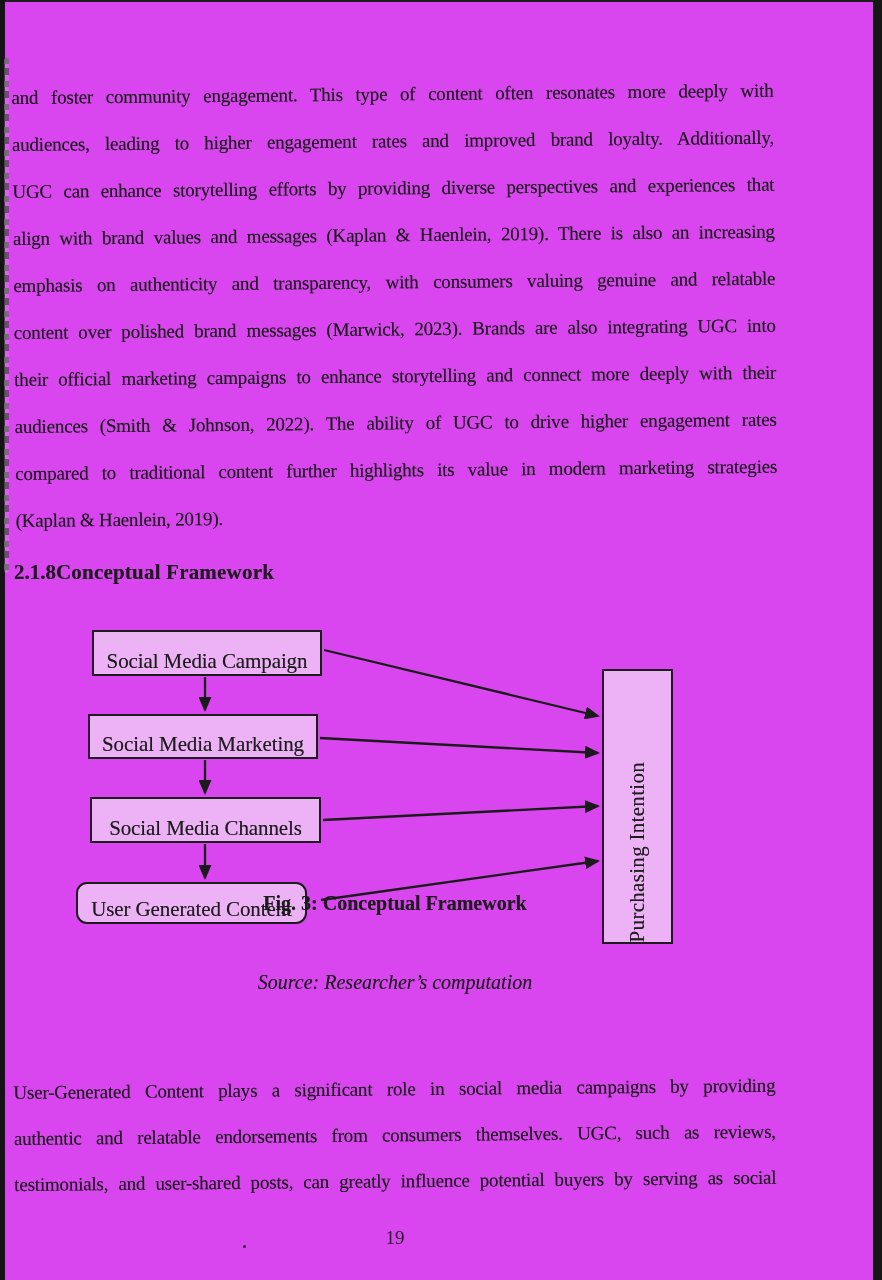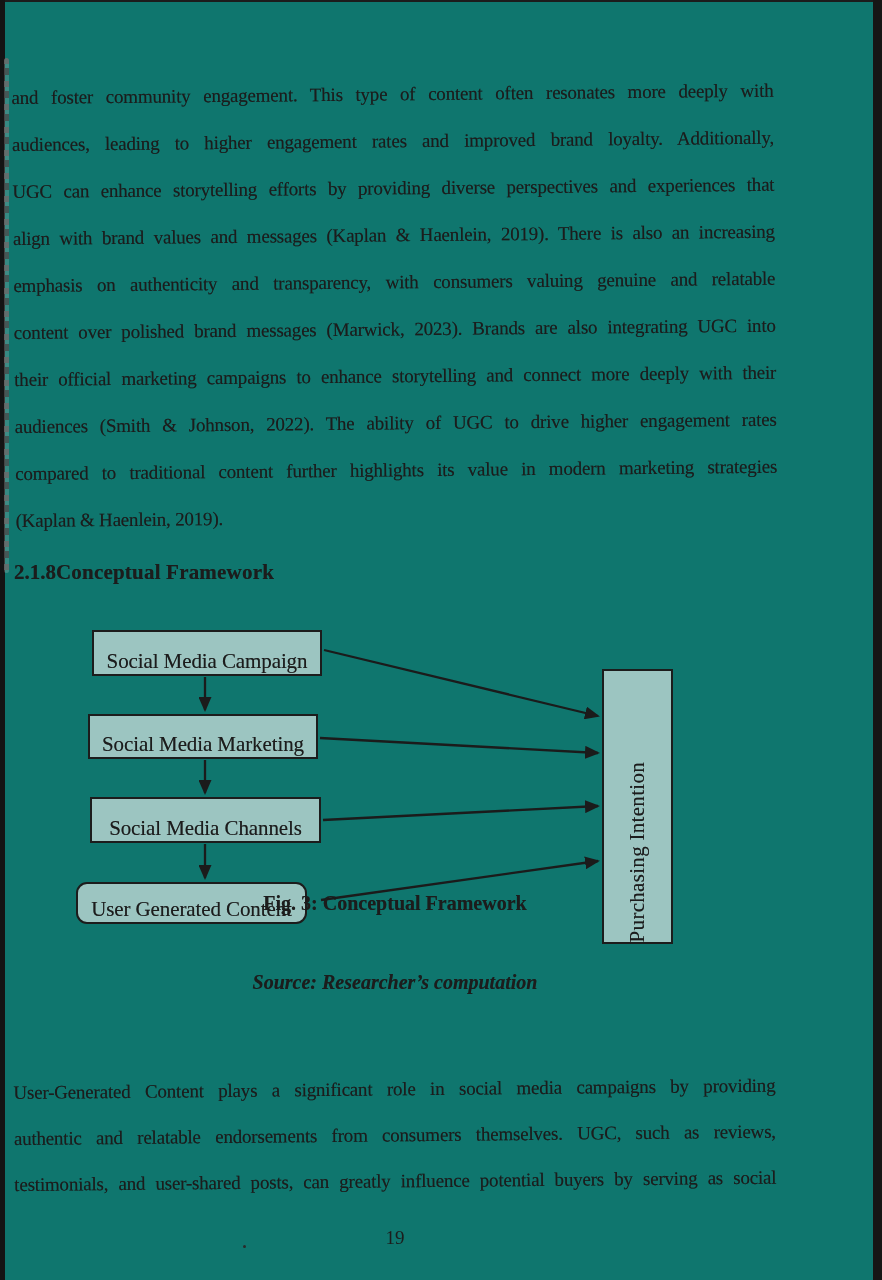--- a/index.html
+++ b/index.html
@@ -1,18 +1,18 @@
 <!DOCTYPE html>
 <html><head>
 <meta charset="utf-8">
 <style>
   html,body{margin:0;padding:0;background:#1a1a1a;}
   .screen{
     position:relative;width:882px;height:1280px;overflow:hidden;
-    background:#0f766e;color:#1c1c1c;
+    background:#d946ef;color:#1c1c1c;
     font-family:"Liberation Serif",serif;
   }
   .abs{position:absolute;}
   
   .edge-left{left:0;top:0;width:5px;height:1280px;background:#141414;}
   .edge-right{right:0;top:0;width:9px;height:1280px;background:#161616;}
   .edge-top{left:0;top:0;width:882px;height:2px;background:#1c1c1c;}
   .edge-fringe{
     left:4px;top:58px;width:5px;height:515px;border-radius:3px;
     background:repeating-linear-gradient(to bottom,
@@ -40,21 +40,21 @@
   }
   .pi-label{
     writing-mode:vertical-rl;transform:rotate(180deg);
     font-size:21px;letter-spacing:.3px;text-shadow:0 0 .5px rgba(20,20,20,.5);
   }
   .arrows{left:0;top:600px;pointer-events:none;}
   
   .fig-caption{top:892px;height:22px;line-height:22px;text-align:center;
     font-weight:bold;font-size:20px;text-shadow:0 0 .5px rgba(20,20,20,.5);}
   .fig-source{top:971px;height:23px;line-height:23px;text-align:center;
-    font-weight:bold;font-style:italic;font-size:20px;text-shadow:0 0 .5px rgba(20,20,20,.5);}
+    font-weight:normal;font-style:italic;font-size:20px;text-shadow:0 0 .5px rgba(20,20,20,.5);}
   .subheading{top:1040px;font-weight:bold;font-size:20px;letter-spacing:.1px;}
   .pagenum{top:1226px;height:24px;line-height:24px;text-align:center;font-size:19px;}
   .speck{left:243px;top:1245px;width:3px;height:3px;border-radius:50%;background:#2a2a2a;}
 </style>
 </head>
 <body>
 
 <div class="screen">
 
   <div class="abs edge-top"></div>

